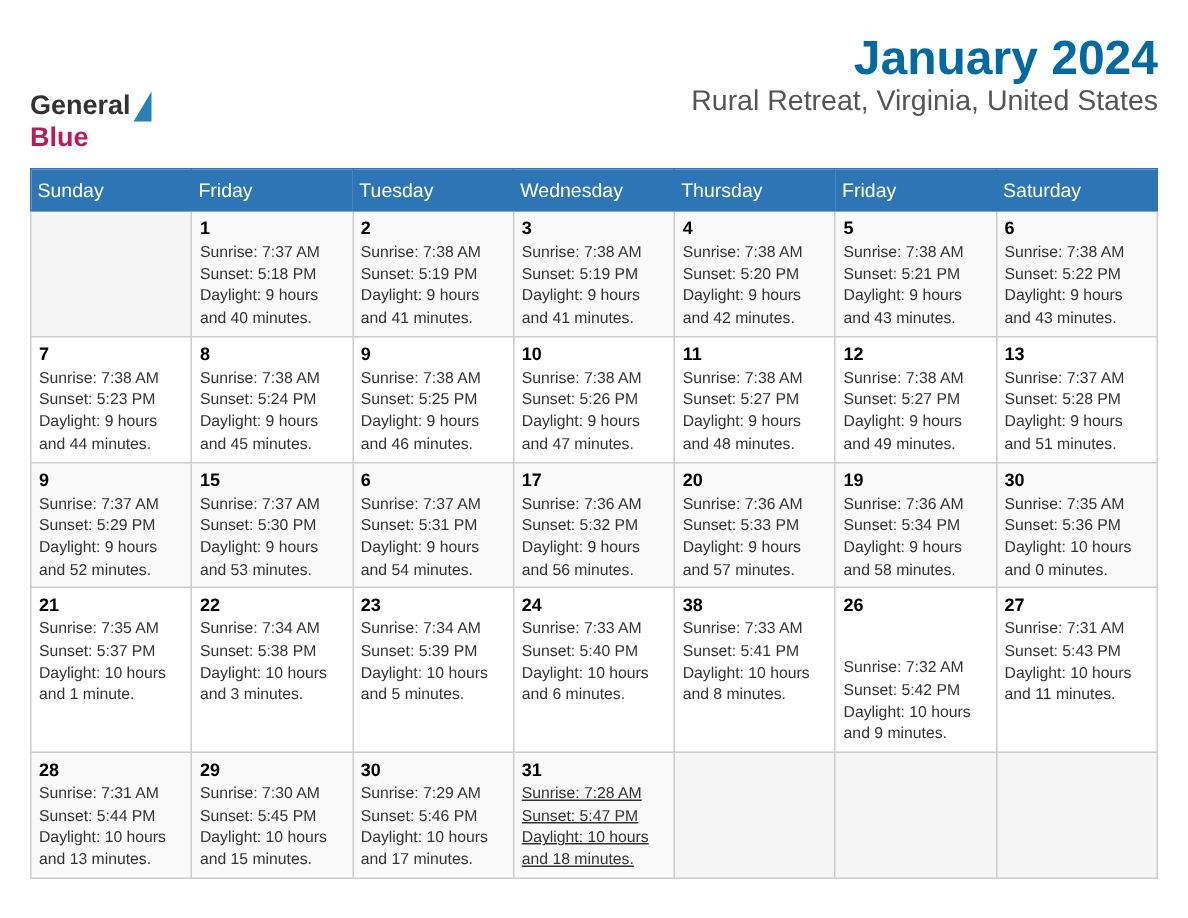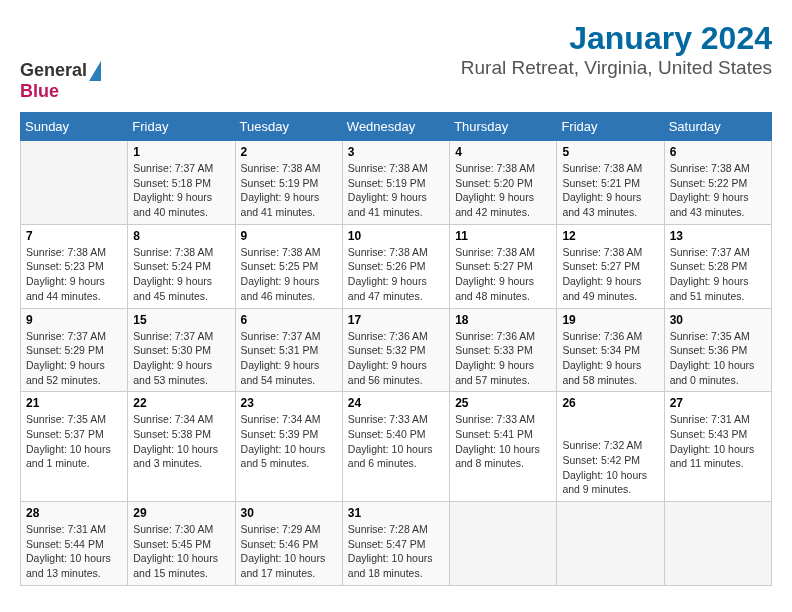--- a/index.html
+++ b/index.html
@@ -238,21 +238,21 @@
 and 54 minutes.</div>
         </td>
         <td>
           <span class="day-num">17</span>
           <div class="day-info" style="white-space: pre-line;">Sunrise: 7:36 AM
 Sunset: 5:32 PM
 Daylight: 9 hours
 and 56 minutes.</div>
         </td>
         <td>
-          <span class="day-num">18</span>
+          <span class="day-num">20</span>
           <div class="day-info" style="white-space: pre-line;">Sunrise: 7:36 AM
 Sunset: 5:33 PM
 Daylight: 9 hours
 and 57 minutes.</div>
         </td>
         <td>
           <span class="day-num">19</span>
           <div class="day-info" style="white-space: pre-line;">Sunrise: 7:36 AM
 Sunset: 5:34 PM
 Daylight: 9 hours
@@ -289,21 +289,21 @@
 and 5 minutes.</div>
         </td>
         <td>
           <span class="day-num">24</span>
           <div class="day-info" style="white-space: pre-line;">Sunrise: 7:33 AM
 Sunset: 5:40 PM
 Daylight: 10 hours
 and 6 minutes.</div>
         </td>
         <td>
-          <span class="day-num">25</span>
+          <span class="day-num">38</span>
           <div class="day-info" style="white-space: pre-line;">Sunrise: 7:33 AM
 Sunset: 5:41 PM
 Daylight: 10 hours
 and 8 minutes.</div>
         </td>
         <td>
           <span class="day-num">26</span>
           <div class="day-info" style="white-space: pre-line; margin-top: 28px;">Sunrise: 7:32 AM
 Sunset: 5:42 PM
 Daylight: 10 hours
@@ -334,21 +334,21 @@
         </td>
         <td>
           <span class="day-num">30</span>
           <div class="day-info" style="white-space: pre-line;">Sunrise: 7:29 AM
 Sunset: 5:46 PM
 Daylight: 10 hours
 and 17 minutes.</div>
         </td>
         <td>
           <span class="day-num">31</span>
-          <div class="day-info" style="white-space: pre-line;">Sunrise: 7:28 AM
+          <div class="day-info" style="white-space: pre-line; text-decoration: underline;">Sunrise: 7:28 AM
 Sunset: 5:47 PM
 Daylight: 10 hours
 and 18 minutes.</div>
         </td>
         <td class="empty-cell"></td>
         <td class="empty-cell"></td>
         <td class="empty-cell"></td>
       </tr>
     </tbody>
 </table>

